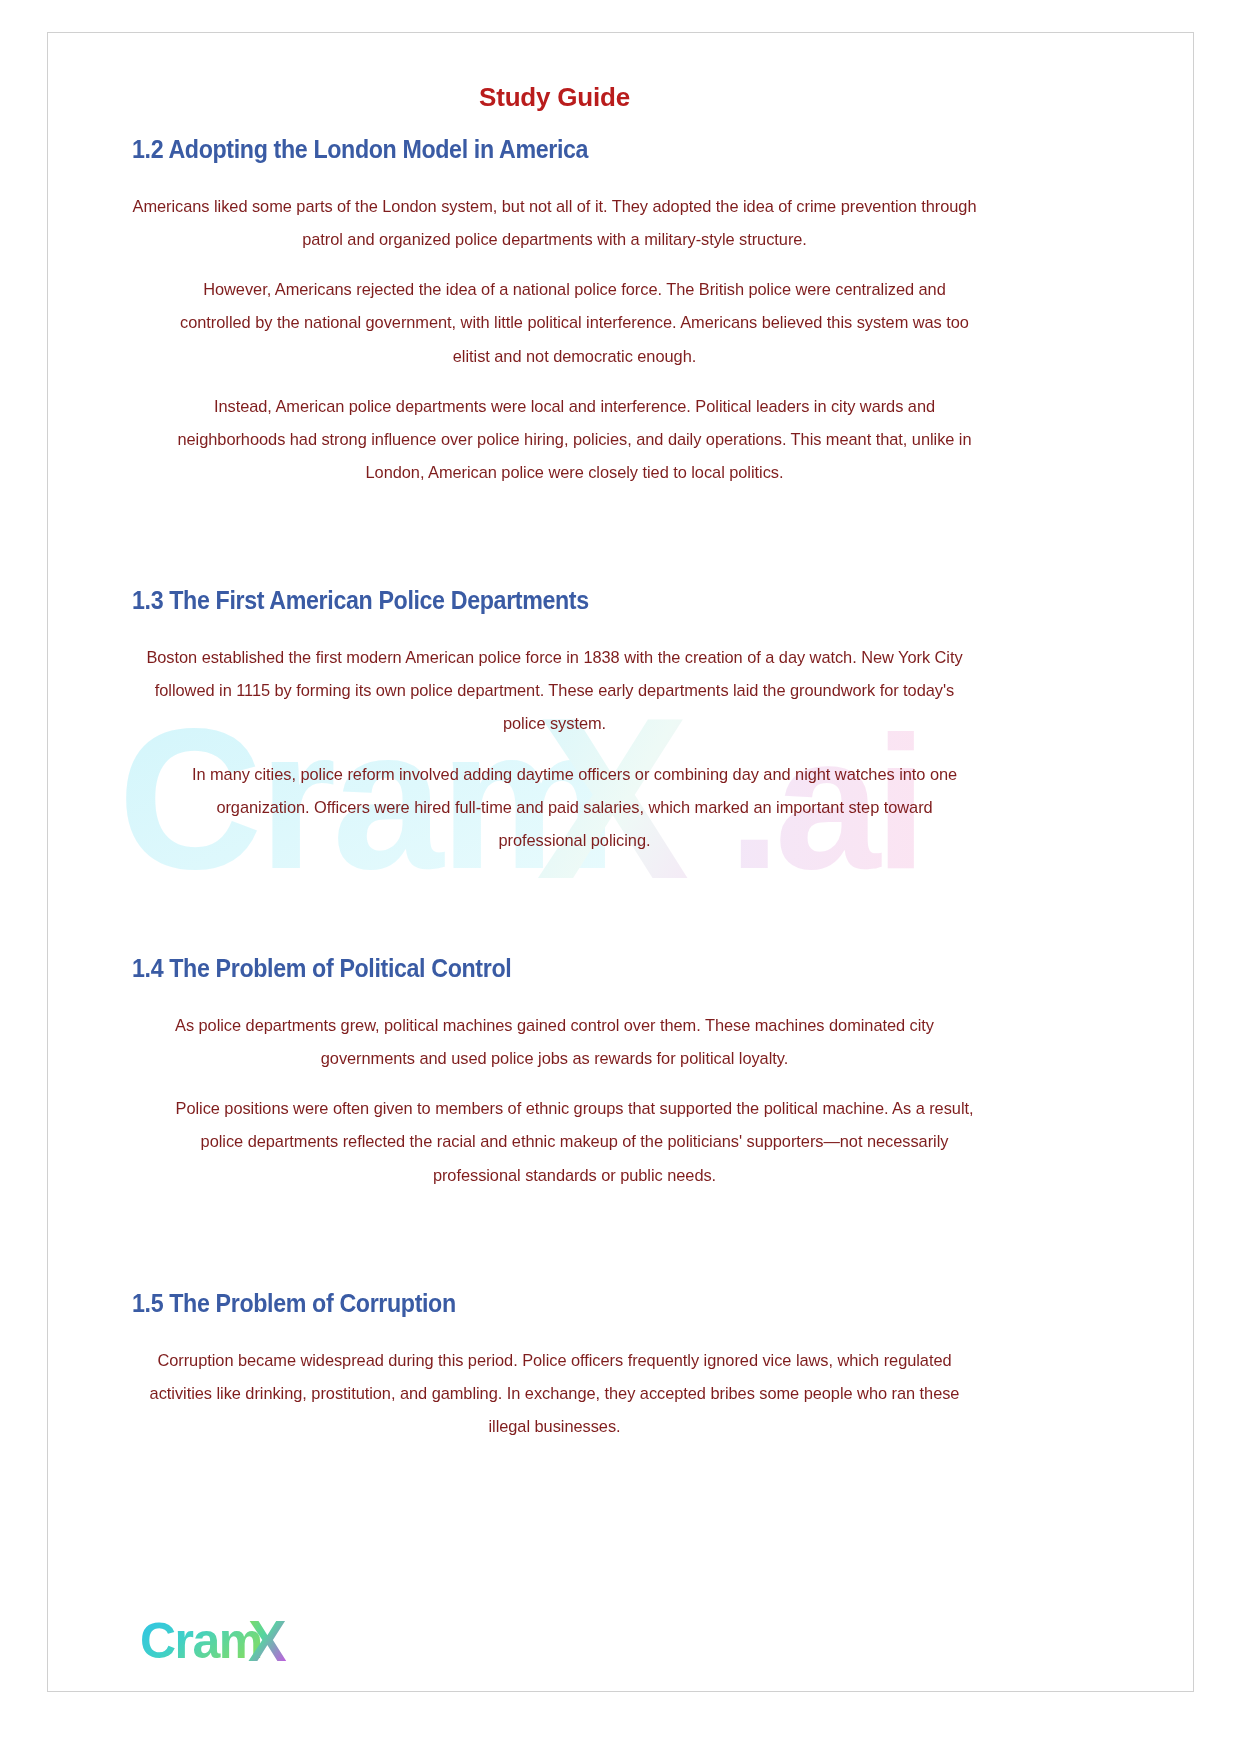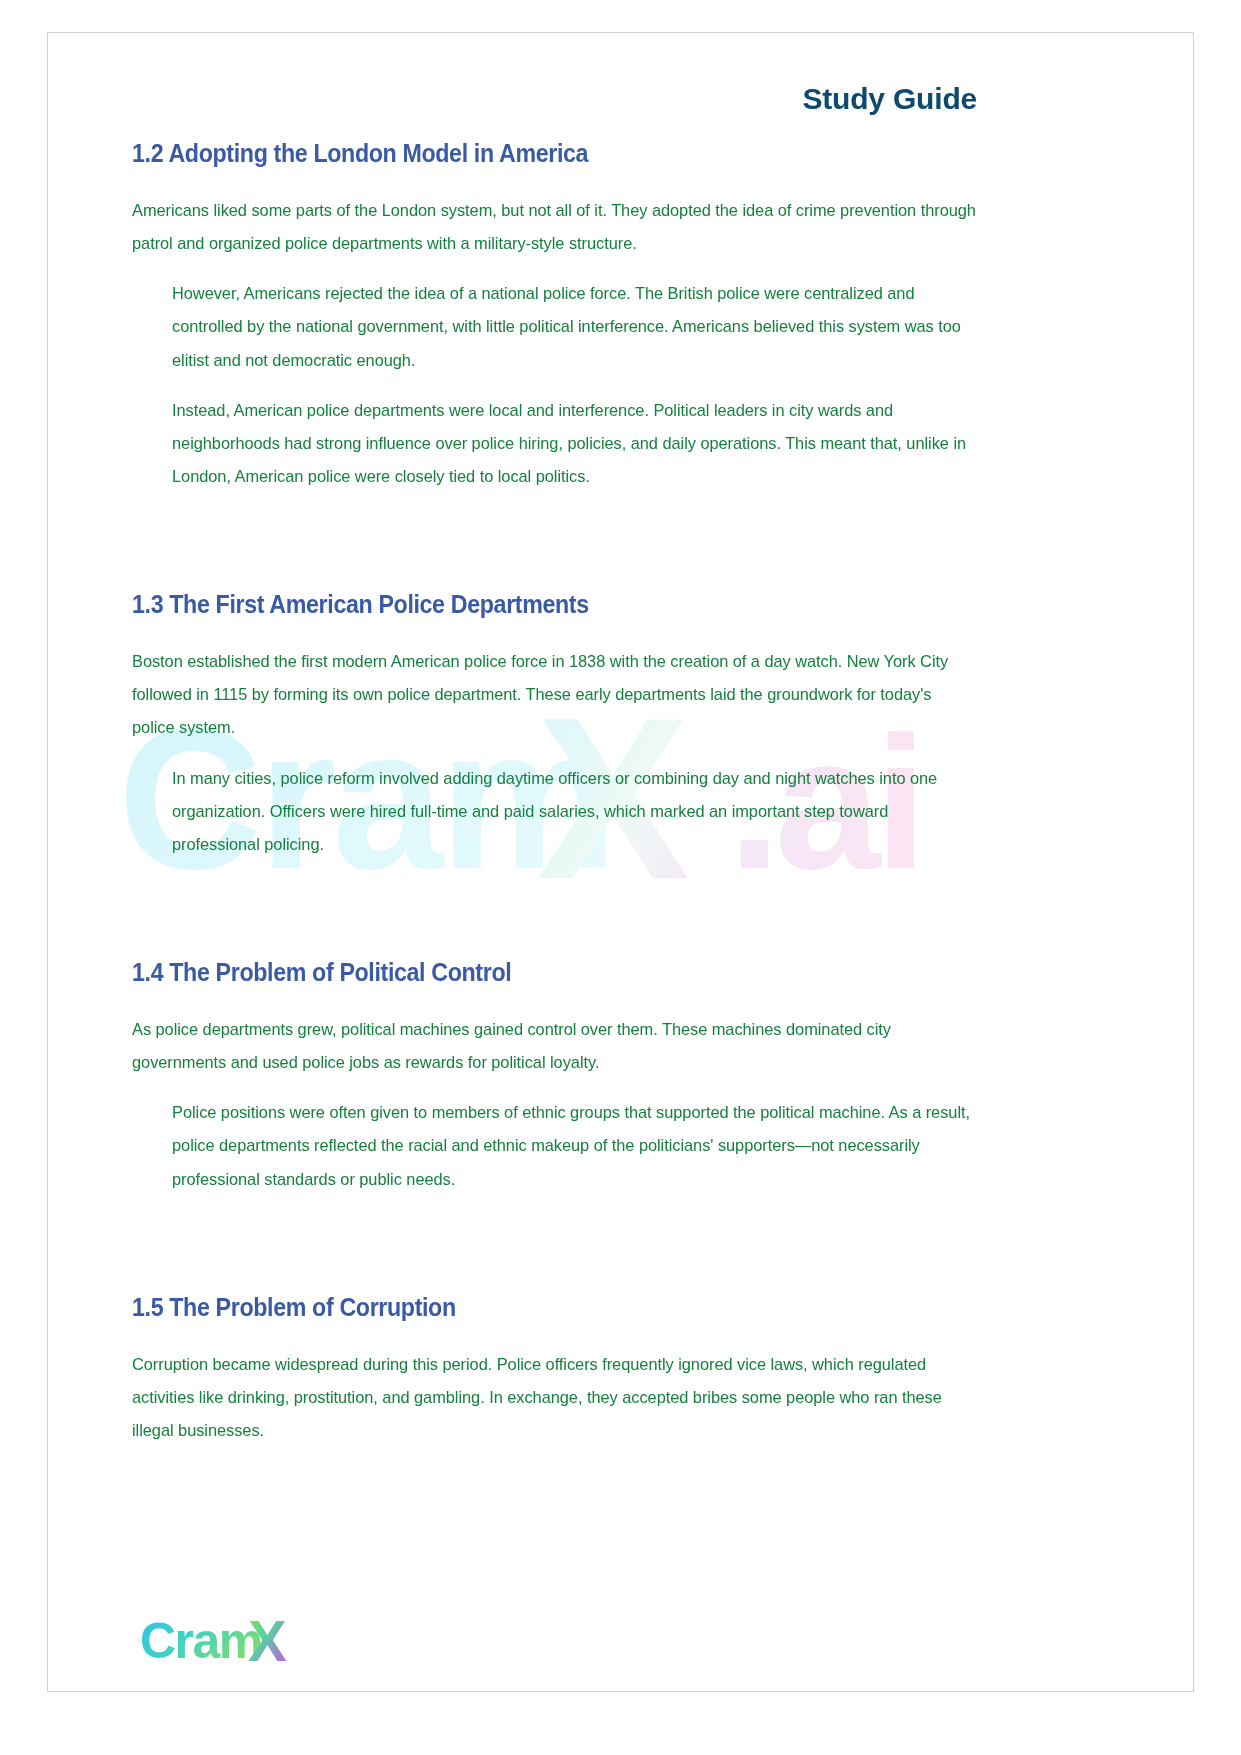--- a/index.html
+++ b/index.html
@@ -38,24 +38,24 @@
 
   .content {
     position: absolute;
     left: 132px;
     top: 60px;
     width: 845px;
   }
 
   
   .doc-header {
-    text-align: right;
-    font-size: 30px;
+    text-align: center;
+    font-size: 26px;
     font-weight: bold;
-    color: #0c4a6e;
+    color: #b91c1c;
     letter-spacing: -0.2px;
     line-height: 1;
     padding-top: 24px;
     padding-bottom: 6px;
   }
 
   
   h2.section-heading {
     font-family: "Liberation Sans", sans-serif;
     font-size: 25px;
@@ -70,25 +70,25 @@
   }
 
   .h-block { margin-top: 38px; }
   .h-block.first { margin-top: 18px; }
   .h-block.gap-big { margin-top: 96px; }
 
   
   p.body-para {
     font-family: "Liberation Sans", sans-serif;
     font-size: 16.4px;
-    color: #15803d;
+    color: #7f1d1d;
     line-height: 2.02;
     margin: 0;
     padding: 0;
-    text-align: left;
+    text-align: center;
     letter-spacing: -0.05px;
   }
   .para-stack { margin-top: 26px; }
   .para-stack p.body-para + p.body-para { margin-top: 17px; margin-left: 40px; }
 
   
   .watermark {
     position: absolute;
     left: 118px;
     top: 700px;

